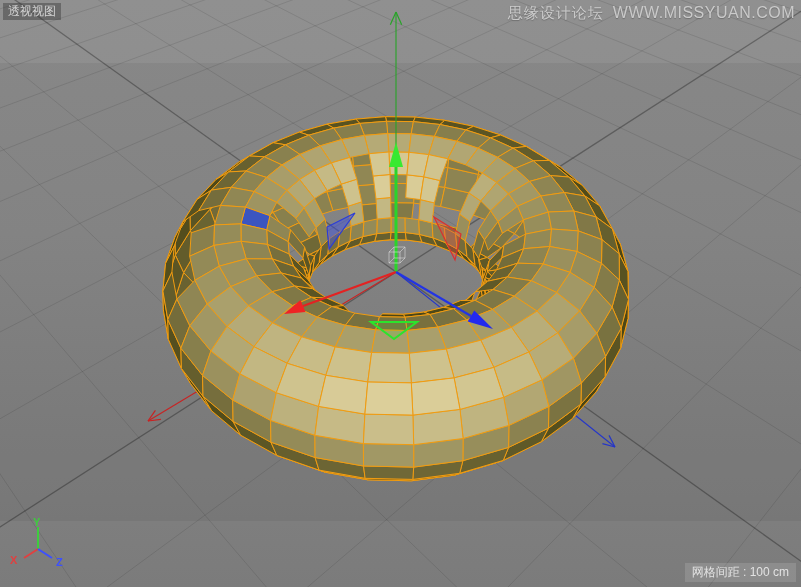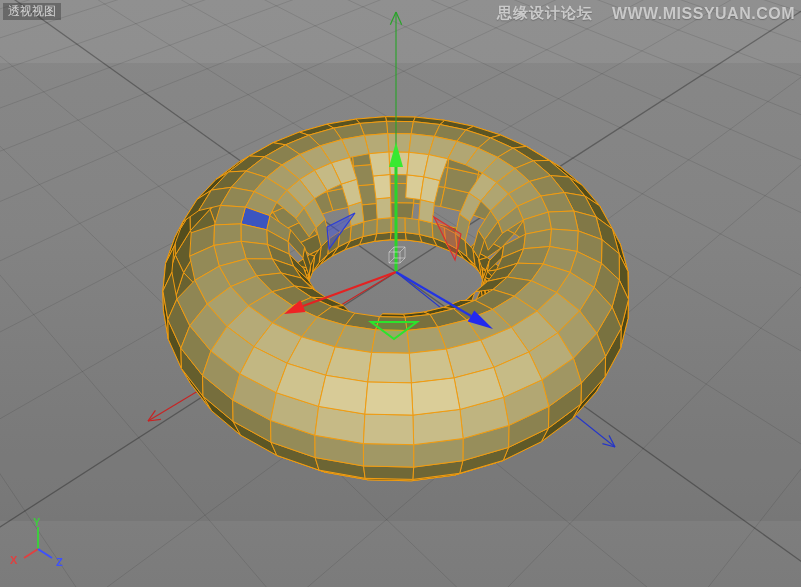--- a/index.html
+++ b/index.html
@@ -8,22 +8,22 @@
     background:linear-gradient(180deg,#909090 0%,#8b8b8b 40%,#7b7b7b 100%);
     font-family:"Liberation Sans","DejaVu Sans",sans-serif;
     user-select:none;
   }
   #scene{position:absolute;left:0;top:0;}
   .view-label{
     position:absolute;left:3px;top:3px;padding:1px 5px 2px 5px;
     background:rgba(58,58,58,0.45);color:#d4d4d4;font-size:12px;line-height:14px;
   }
   .watermark{
-    position:absolute;right:6px;top:4px;display:flex;align-items:flex-end;gap:19px;
-    color:rgba(208,208,208,0.92);font-weight:bold;text-shadow:0 1px 1px rgba(90,90,90,0.6);
+    position:absolute;right:6px;top:4px;display:flex;align-items:flex-start;gap:9px;
+    color:rgba(208,208,208,0.92);font-weight:normal;text-shadow:0 1px 1px rgba(90,90,90,0.6);
   }
   .watermark .site{font-size:15px;letter-spacing:1px;}
   .watermark .url{font-size:16px;letter-spacing:0.5px;}
   .grid-chip{
     position:absolute;right:5px;bottom:5px;padding:2px 7px 3px 7px;
     background:rgba(255,255,255,0.13);color:#e2e2e2;font-size:12px;line-height:14px;
   }
   .axis-widget{position:absolute;left:0;bottom:0;}
   .axis-widget text{font-size:11px;font-weight:bold;font-family:"Liberation Sans",sans-serif;}
 </style>
@@ -672,20 +672,21 @@
       </g>
   </svg>
 
   <div class="view-label">透视视图</div>
 
   <div class="watermark">
     <span class="site">思缘设计论坛</span>
     <span class="url">WWW.MISSYUAN.COM</span>
   </div>
 
+  <div class="grid-chip">网格间距 : 100 cm</div>
 
   <svg class="axis-widget" width="90" height="587" viewBox="0 0 90 587" style="height:587px;width:90px;position:absolute;left:0;top:0;pointer-events:none;">
     <g id="widget-lines">
         <line x1="38" y1="549" x2="38" y2="527" stroke="#3ecc3e" stroke-width="2"></line>
         <line x1="38" y1="549" x2="24" y2="558" stroke="#e04040" stroke-width="2"></line>
         <line x1="38" y1="549" x2="52" y2="558" stroke="#3c50ff" stroke-width="2"></line>
       </g>
     <text id="wlabel-y" x="33" y="526" fill="#3ecc3e">Y</text>
     <text id="wlabel-x" x="10" y="564" fill="#e04040">X</text>
     <text id="wlabel-z" x="56" y="566" fill="#3c50ff">Z</text>

